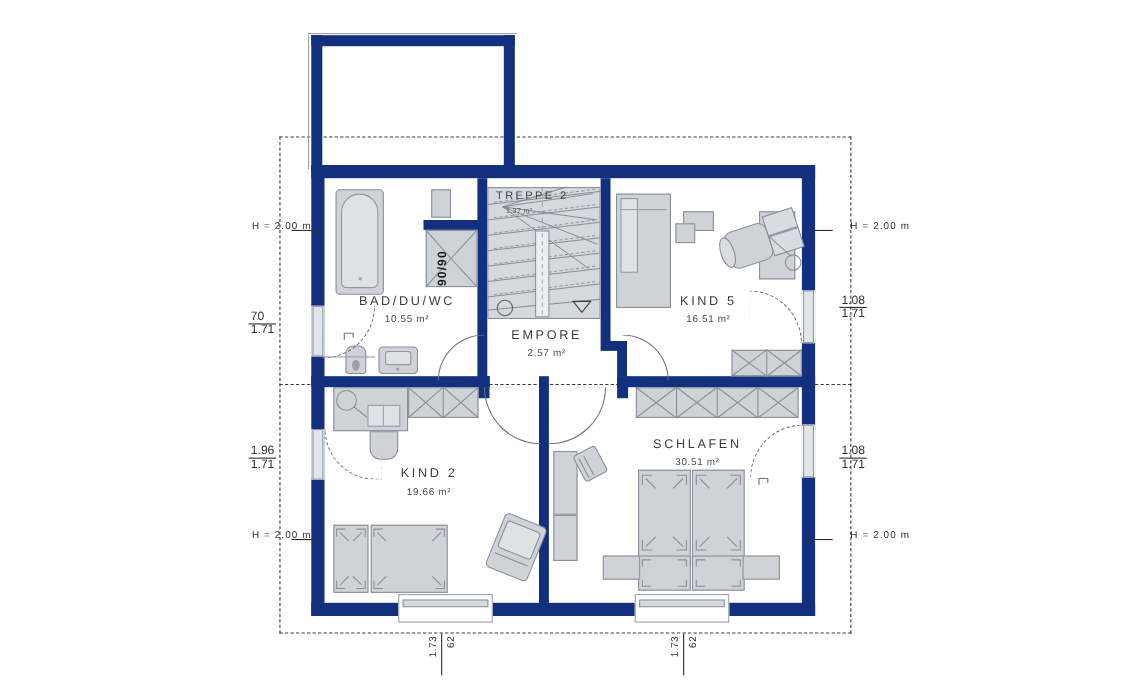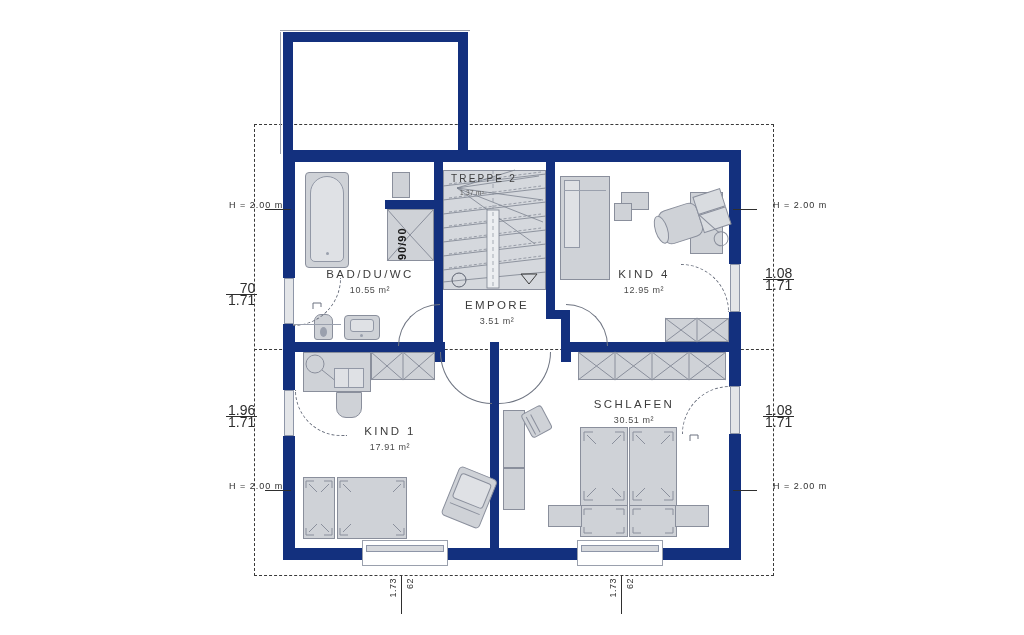--- a/index.html
+++ b/index.html
@@ -18,21 +18,21 @@
   .dashline-h{position:absolute;height:0;border-top:1.5px dashed #3a3a3a;}
 
   
   .room-name{position:absolute;font-size:11.5px;letter-spacing:2.4px;color:#3d3d3d;
              white-space:nowrap;transform:translateX(-50%);}
   .room-area{position:absolute;font-size:9px;letter-spacing:.6px;color:#4a4a4a;
              white-space:nowrap;transform:translateX(-50%);text-align:center;}
 
   
   .dim-h{position:absolute;font-size:9px;letter-spacing:1px;color:#2f2f2f;white-space:nowrap;padding-left:21px;}
-  .dim-frac{position:absolute;font-size:14px;color:#2f2f2f;text-align:right;line-height:11px;
+  .dim-frac{position:absolute;font-size:11px;color:#2f2f2f;text-align:left;line-height:11px;
             white-space:nowrap;}
   .dim-frac .top{border-bottom:1px solid #2f2f2f;padding:0 2px;}
   .dim-frac .bot{padding:0 2px;}
   .dim-v{position:absolute;font-size:9px;color:#2f2f2f;white-space:nowrap;
          writing-mode:vertical-rl;transform:rotate(180deg);letter-spacing:.5px;}
   .tick{position:absolute;background:#2f2f2f;height:1px;}
 
   
   .arc{position:absolute;border:1px solid #6d7380;border-radius:50%;box-sizing:border-box;}
   .arcdash{position:absolute;border:1px dashed #6d7380;border-radius:50%;box-sizing:border-box;}
@@ -167,21 +167,21 @@
     <circle cx="16" cy="110" r="7" fill="none" stroke="#5c6270" stroke-width="1"></circle>
 
     <path d="M78 104 L94 104 L86 114 Z" fill="none" stroke="#3d3d3d" stroke-width="1"></path>
 
     <line x1="50" y1="0" x2="50" y2="120" stroke="#8a8f9c" stroke-width="0.7" stroke-dasharray="4 3"></line>
   </svg>
   <div class="stair-lbl" style="left:451px;top:173px;">TREPPE 2</div>
   <div class="stair-sub" style="left:460px;top:189px;">1.37 m²</div>
 
   <div class="room-name" style="left:497px;top:299px;">EMPORE</div>
-  <div class="room-area" style="left:497px;top:316px;">3.51 m²</div>
+  <div class="room-area" style="left:497px;top:316px;">2.57 m²</div>
 
   <div class="arc" style="left:398px;top:304px;width:42px;height:42px;
               border-radius:42px 0 0 0;border-right:none;border-bottom:none;"></div>
   <div class="arc" style="left:566px;top:304px;width:42px;height:42px;
               border-radius:0 42px 0 0;border-left:none;border-bottom:none;"></div>
   <div class="arc" style="left:440px;top:352px;width:52px;height:52px;
               border-radius:0 0 0 52px;border-top:none;border-right:none;"></div>
   <div class="arc" style="left:499px;top:352px;width:52px;height:52px;
               border-radius:0 0 52px 0;border-top:none;border-left:none;"></div>
 
@@ -209,22 +209,22 @@
     <line x1="0" y1="0" x2="32" y2="24" stroke="#8a8f9c" stroke-width="1"></line>
     <line x1="32" y1="0" x2="0" y2="24" stroke="#8a8f9c" stroke-width="1"></line>
     <line x1="32" y1="0" x2="64" y2="24" stroke="#8a8f9c" stroke-width="1"></line>
     <line x1="64" y1="0" x2="32" y2="24" stroke="#8a8f9c" stroke-width="1"></line>
     <line x1="32" y1="0" x2="32" y2="24" stroke="#8a8f9c" stroke-width="1"></line>
   </svg>
 
   <div class="arcdash" style="left:681px;top:264px;width:48px;height:48px;
               border-radius:0 48px 0 0;border-left:none;border-bottom:none;"></div>
 
-  <div class="room-name" style="left:644px;top:268px;">KIND 4</div>
-  <div class="room-area" style="left:644px;top:285px;">12.95 m²</div>
+  <div class="room-name" style="left:644px;top:268px;">KIND 5</div>
+  <div class="room-area" style="left:644px;top:285px;">16.51 m²</div>
 
   <div class="furn" style="left:303px;top:352px;width:68px;height:40px;"></div>
   <svg style="left:303px;top:352px;" width="68" height="40">
     <circle cx="12" cy="12" r="9" fill="none" stroke="#8a8f9c" stroke-width="1"></circle>
     <line x1="19" y1="18" x2="34" y2="30" stroke="#8a8f9c" stroke-width="1"></line>
     <circle cx="36" cy="31" r="3" fill="none" stroke="#8a8f9c" stroke-width="1"></circle>
   </svg>
   <div class="furn-l" style="left:334px;top:368px;width:30px;height:20px;"></div>
   <div class="hair" style="left:348px;top:369px;width:1px;height:18px;"></div>
 
@@ -266,22 +266,22 @@
   </svg>
 
   <svg style="left:440px;top:466px;" width="60" height="70">
     <g transform="rotate(22 30 35)">
       <rect x="8" y="6" width="40" height="52" rx="4" fill="#cfd2d7" stroke="#8a8f9c" stroke-width="1"></rect>
       <rect x="12" y="12" width="32" height="26" rx="3" fill="#dfe1e5" stroke="#8a8f9c" stroke-width="1"></rect>
       <line x1="12" y1="44" x2="44" y2="44" stroke="#8a8f9c" stroke-width="1"></line>
     </g>
   </svg>
 
-  <div class="room-name" style="left:390px;top:425px;">KIND 1</div>
-  <div class="room-area" style="left:390px;top:442px;">17.91 m²</div>
+  <div class="room-name" style="left:390px;top:425px;">KIND 2</div>
+  <div class="room-area" style="left:390px;top:442px;">19.66 m²</div>
 
   <div class="furn" style="left:578px;top:352px;width:148px;height:28px;"></div>
   <svg style="left:578px;top:352px;" width="148" height="28">
     <g stroke="#8a8f9c" stroke-width="1">
       <line x1="0" y1="0" x2="37" y2="28"></line>
         <line x1="37" y1="0" x2="0" y2="28"></line>
       <line x1="37" y1="0" x2="74" y2="28"></line>
         <line x1="74" y1="0" x2="37" y2="28"></line>
       <line x1="74" y1="0" x2="111" y2="28"></line>
         <line x1="111" y1="0" x2="74" y2="28"></line>

